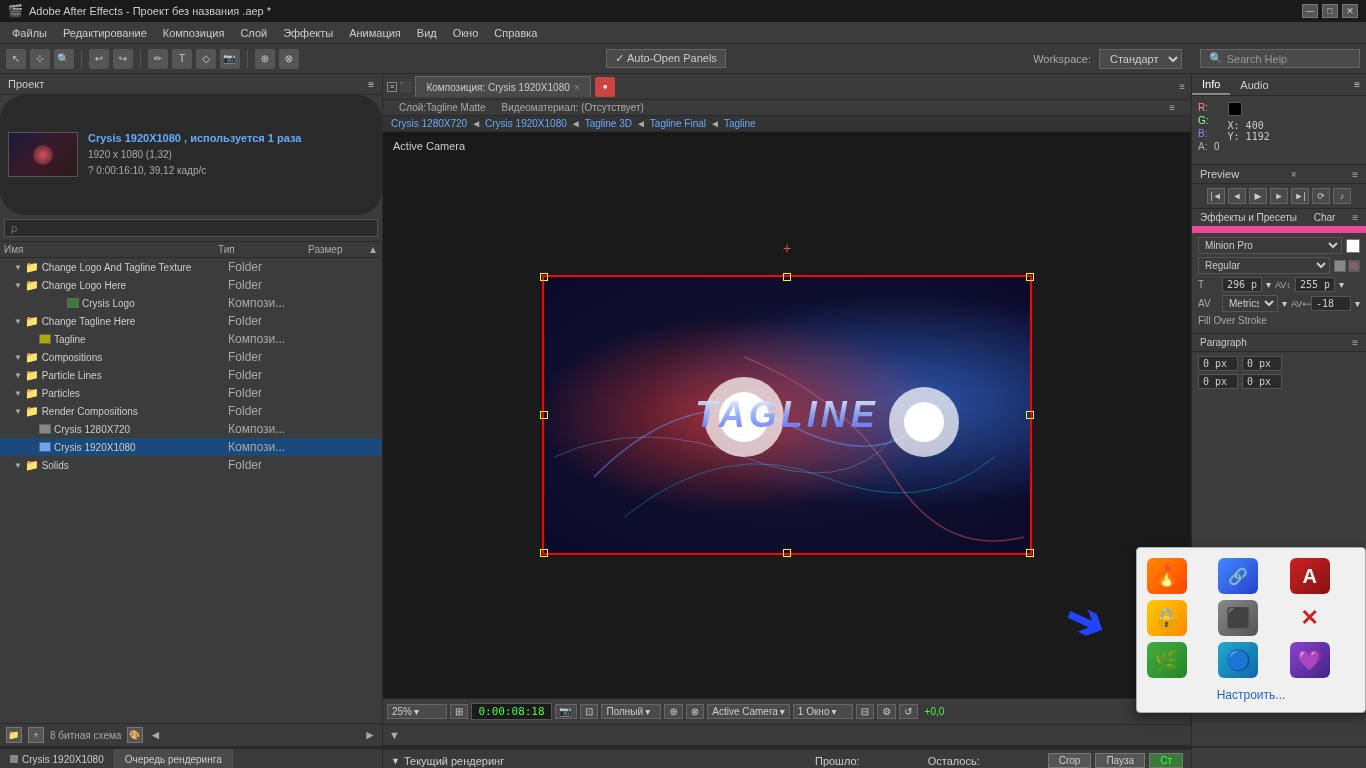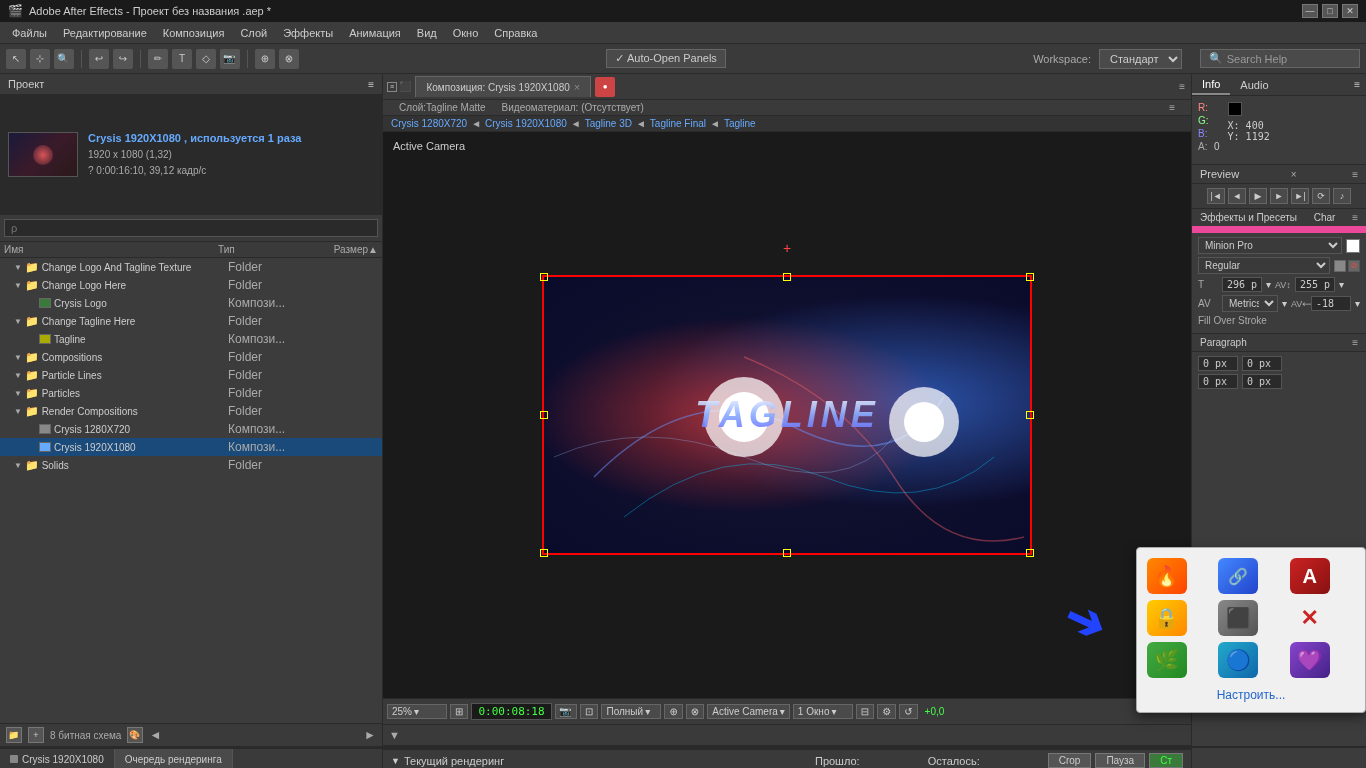--- a/index.html
+++ b/index.html
@@ -24,32 +24,32 @@
     #workspace-label { color: #aaa; font-size: 11px; margin-right: 4px; }
     #workspace-select { background: #4a4a4a; border: 1px solid #666; color: #ccc; font-size: 11px; padding: 2px 6px; cursor: pointer; }
     #search-help { background: #4a4a4a; border: 1px solid #666; padding: 2px 8px; color: #999; font-size: 11px; display: flex; align-items: center; gap: 4px; width: 160px; }
 
     
     #main { display: flex; height: calc(768px - 22px - 22px - 30px - 22px); }
 
     
     #left-panel { width: 383px; background: #3c3c3c; border-right: 1px solid #2a2a2a; display: flex; flex-direction: column; }
     #project-header { background: #3a3a3a; padding: 4px 8px; font-size: 11px; color: #ccc; border-bottom: 1px solid #2a2a2a; display: flex; align-items: center; justify-content: space-between; }
-    #project-preview { height: 120px; background: #2a2a2a; display: flex; align-items: center; padding: 8px; gap: 10px; border-bottom: 1px solid #2a2a2a; }
+    #project-preview { height: 120px; background: #2a2a2a; display: flex; align-items: center; padding: 8px; gap: 10px; border-bottom: 1px solid #2a2a2a; border-radius: 25px; }
     #preview-thumb { width: 70px; height: 45px; background: linear-gradient(135deg, #1a1a3a, #3a1a2a, #2a1a1a); border: 1px solid #555; flex-shrink: 0; position: relative; overflow: hidden; }
     #preview-thumb::after { content: ''; position: absolute; top: 50%; left: 50%; transform: translate(-50%, -50%); width: 20px; height: 20px; background: radial-gradient(circle, rgba(255,100,100,0.8), transparent); border-radius: 50%; }
     #preview-info { font-size: 10px; color: #aaa; line-height: 1.6; }
     #preview-info .item-name { color: #6af; font-size: 11px; font-weight: bold; }
     #search-bar { padding: 4px; background: #3a3a3a; border-bottom: 1px solid #2a2a2a; }
     #search-input { width: 100%; background: #2a2a2a; border: 1px solid #555; color: #ccc; padding: 2px 6px; font-size: 11px; }
     #col-headers { display: flex; background: #3a3a3a; border-bottom: 1px solid #2a2a2a; padding: 2px 4px; }
     #col-headers span { font-size: 10px; color: #aaa; }
     #col-name { flex: 1; }
     #col-type { width: 90px; }
-    #col-size { width: 60px; text-align: right; }
+    #col-size { width: 60px; text-align: left; }
     #file-list { flex: 1; overflow-y: auto; background: #3c3c3c; }
     .file-item { display: flex; align-items: center; padding: 1px 4px; cursor: pointer; height: 18px; }
     .file-item.selected { background: #1a4a7a; }
     .file-name { flex: 1; font-size: 10px; color: #ccc; white-space: nowrap; overflow: hidden; text-overflow: ellipsis; }
     .file-type { width: 90px; font-size: 12px; color: #aaa; }
     .file-size { width: 60px; font-size: 10px; color: #aaa; text-align: right; }
 
     
     #left-footer { background: #3a3a3a; border-top: 1px solid #2a2a2a; padding: 3px 6px; display: flex; align-items: center; gap: 6px; }
     .footer-btn { width: 16px; height: 16px; background: #555; border: 1px solid #777; display: flex; align-items: center; justify-content: center; font-size: 9px; cursor: pointer; }
@@ -242,21 +242,21 @@
       <span class="file-type">Folder</span>
       <span class="file-size"></span>
     </div>
         <div class="file-item" style="padding-left: 14px;">
       <span class="expand-arrow">▼</span>
       <span style="color:#c8a020; margin:0 3px; font-size:11px;">📁</span>
       <span class="file-name">Change Logo Here</span>
       <span class="file-type">Folder</span>
       <span class="file-size"></span>
     </div>
-        <div class="file-item" style="padding-left: 28px;">
+        <div class="file-item" style="padding-left: 28px; margin-left: 28px;">
       <span class="expand-arrow" style="opacity:0;">▼</span>
       <div style="width:12px; height:10px; background:#3a7a3a; border:1px solid #666; margin:0 3px; flex-shrink:0;"></div>
       <span class="file-name">Crysis Logo</span>
       <span class="file-type">Компози...</span>
       <span class="file-size"></span>
     </div>
         <div class="file-item" style="padding-left: 14px;">
       <span class="expand-arrow">▼</span>
       <span style="color:#c8a020; margin:0 3px; font-size:11px;">📁</span>
       <span class="file-name">Change Tagline Here</span>

